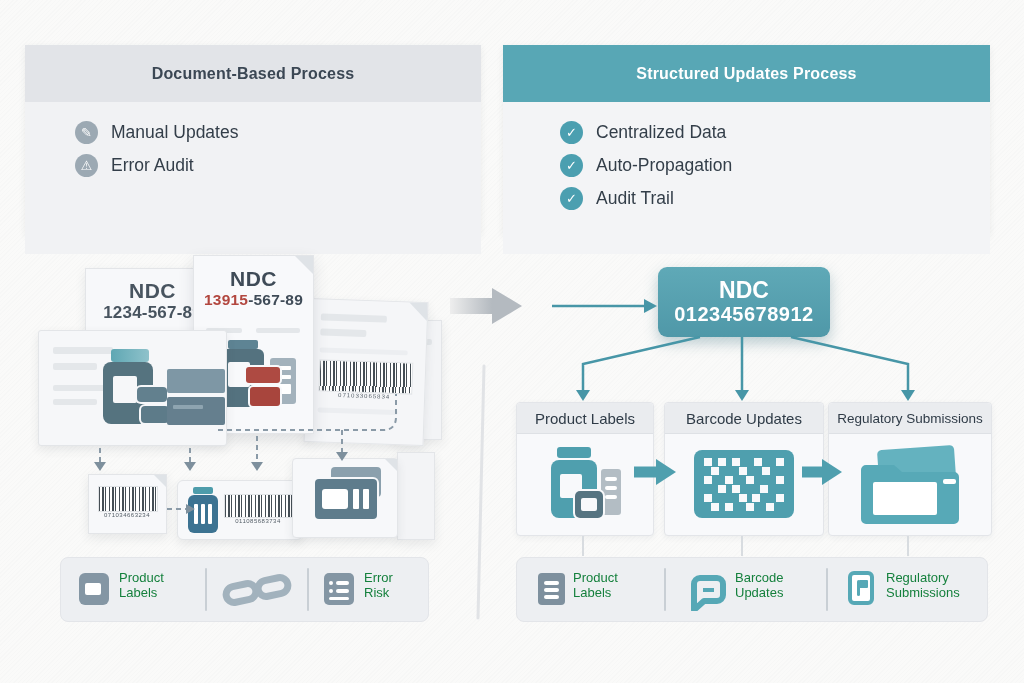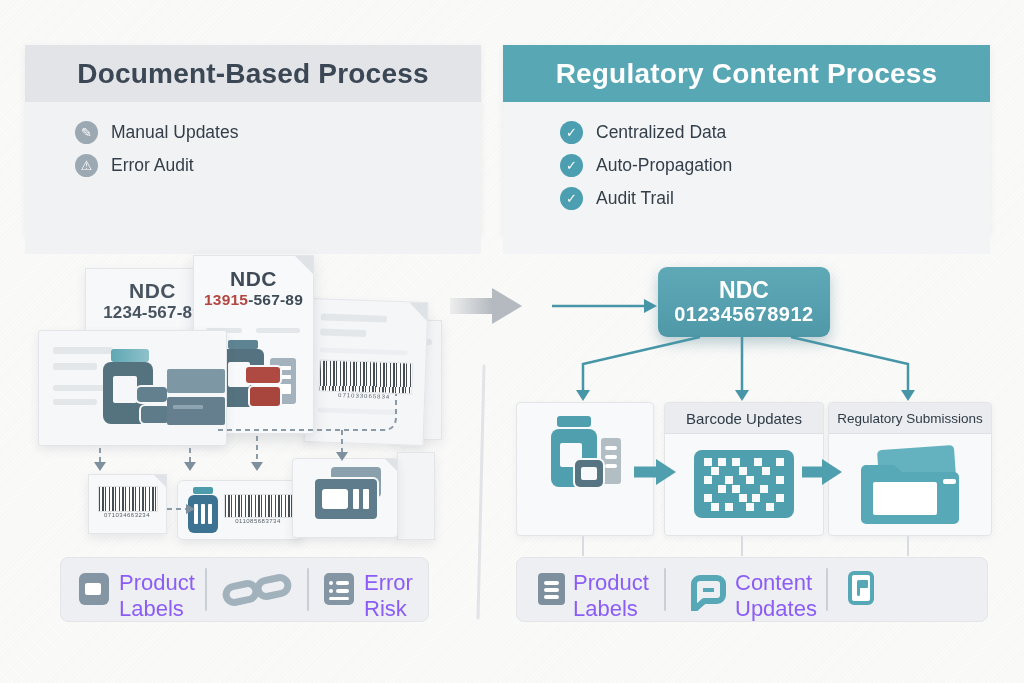--- a/index.html
+++ b/index.html
@@ -6,21 +6,21 @@
   .stage{position:relative;width:1024px;height:683px;margin:0 auto;overflow:hidden;
     background:#fafaf9;
     background-image:repeating-linear-gradient(135deg,rgba(120,130,140,0.025) 0 1px,transparent 1px 3px);}
   .abs{position:absolute;}
 
   
   .panel{position:absolute;top:45px;height:190px;box-shadow:0 2px 7px rgba(40,50,60,.07);}
   .panel-left{left:25px;width:456px;}
   .panel-right{left:503px;width:487px;}
   .panel-header{height:57px;display:flex;align-items:center;justify-content:center;
-    font-size:28px;font-weight:700;letter-spacing:.2px;}
+    font-size:16px;font-weight:700;letter-spacing:.2px;}
   .panel-left .panel-header{background:#e2e4e8;color:#3b4754;}
   .panel-right .panel-header{background:#58a7b5;color:#ffffff;}
   .panel-body{height:133px;padding-top:19px;}
   .panel-left .panel-body{background:#f1f2f4;}
   .panel-right .panel-body{background:#f3f4f6;}
   .p-item{display:flex;align-items:center;gap:13px;height:23px;margin-bottom:10px;}
   .panel-left .p-item{margin-left:50px;}
   .panel-right .p-item{margin-left:57px;}
   .p-icon{width:23px;height:23px;border-radius:50%;flex:0 0 23px;display:flex;align-items:center;
     justify-content:center;color:#fff;font-size:13px;line-height:1;font-family:"DejaVu Sans",sans-serif;}
@@ -54,21 +54,21 @@
 
   
   .fbox{position:absolute;top:402px;height:132px;background:#f8f9fb;border:1px solid #e3e5e9;
     border-radius:4px;box-shadow:0 2px 6px rgba(40,50,60,.06);}
   .fbox-title{height:30px;background:#eaecef;border-bottom:1px solid #dee1e5;border-radius:4px 4px 0 0;
     display:flex;align-items:center;justify-content:center;font-size:15px;color:#2f3b47;}
   .fbox-body{height:100px;display:flex;align-items:center;justify-content:center;}
 
   
   .legend{position:absolute;top:557px;height:63px;background:#edeff2;border:1px solid #e3e5e9;border-radius:8px;}
-  .legend-label{position:absolute;font-size:22px;line-height:1.18;color:#8b5cf6;}
+  .legend-label{position:absolute;font-size:13px;line-height:1.18;color:#15803d;}
   .l-divider{position:absolute;top:10px;width:2px;height:43px;background:#c9cfd5;border-radius:1px;}
   .licon{position:absolute;}
 
   svg{display:block;}
   .overlay{position:absolute;left:0;top:0;pointer-events:none;}
 </style>
 </head>
 <body>
 
 <div class="stage">
@@ -81,21 +81,21 @@
         <span class="p-label">Manual Updates</span>
       </div>
       <div class="p-item">
         <span class="p-icon gray-ic">⚠</span>
         <span class="p-label">Error Audit</span>
       </div>
     </div>
   </div>
 
   <div class="panel panel-right">
-    <div class="panel-header">Regulatory Content Process</div>
+    <div class="panel-header">Structured Updates Process</div>
     <div class="panel-body">
       <div class="p-item">
         <span class="p-icon teal-ic">✓</span>
         <span class="p-label">Centralized Data</span>
       </div>
       <div class="p-item">
         <span class="p-icon teal-ic">✓</span>
         <span class="p-label">Auto-Propagation</span>
       </div>
       <div class="p-item">
@@ -192,20 +192,21 @@
       <div class="shape" style="left:58px;top:22px;width:6px;height:20px;background:#fff;border-radius:1px;"></div>
     </div>
   </div>
 
   <div class="ndc-box">
     <div class="t">NDC</div>
     <div class="n">012345678912</div>
   </div>
 
   <div class="fbox" style="left:516px;width:136px;">
+    <div class="fbox-title">Product Labels</div>
     <div class="fbox-body">
       <div class="ill" style="position:relative;width:76px;height:74px;">
         <div class="shape" style="left:10px;top:0;width:34px;height:11px;background:#4f9fae;border-radius:3px;"></div>
         <div class="shape" style="left:4px;top:13px;width:46px;height:58px;background:#4f9fae;border-radius:8px;"></div>
         <div class="shape" style="left:13px;top:27px;width:22px;height:24px;background:#f8f9fb;border-radius:2px;"></div>
         <div class="shape" style="left:54px;top:22px;width:20px;height:46px;background:#b3bdc4;border-radius:3px;"></div>
         <div class="shape" style="left:58px;top:30px;width:12px;height:4px;background:#fff;"></div>
         <div class="shape" style="left:58px;top:39px;width:12px;height:4px;background:#fff;"></div>
         <div class="shape" style="left:58px;top:48px;width:12px;height:4px;background:#fff;"></div>
         <div class="shape" style="left:28px;top:44px;width:28px;height:27px;background:#567481;border-radius:5px;box-shadow:0 0 0 2px #f8f9fb;"></div>
@@ -302,27 +303,31 @@
       <div>Labels</div>
     </div>
     <div class="l-divider" style="left:147px;"></div>
     <div class="licon" style="left:167px;top:11px;">
       <svg width="44" height="42" viewBox="0 0 44 42">
         <path d="M10 30 v-15 a6 6 0 0 1 6 -6 h17 a6 6 0 0 1 6 6 v11 a6 6 0 0 1 -6 6 h-13 l-10 9 z" fill="none" stroke="#56a8b6" stroke-width="6" stroke-linejoin="round"></path>
         <line x1="19" y1="21" x2="30" y2="21" stroke="#56a8b6" stroke-width="4"></line>
       </svg>
     </div>
     <div class="legend-label" style="left:218px;top:12px;">
-      <div>Content</div>
+      <div>Barcode</div>
       <div>Updates</div>
     </div>
     <div class="l-divider" style="left:309px;"></div>
     <div class="licon" style="left:331px;top:13px;width:26px;height:34px;background:#fff;border:4px solid #56a8b6;border-radius:6px;box-sizing:border-box;">
       <div class="shape" style="left:5px;top:5px;width:2.5px;height:16px;background:#56a8b6;"></div>
       <div class="shape" style="left:7px;top:5px;width:9px;height:8px;background:#56a8b6;border-radius:1px;"></div>
+    </div>
+    <div class="legend-label" style="left:369px;top:12px;">
+      <div>Regulatory</div>
+      <div>Submissions</div>
     </div>
   </div>
 
   <svg class="overlay" width="1024" height="683" viewBox="0 0 1024 683">
     <defs>
       <linearGradient id="grayGrad" x1="0" y1="0" x2="1" y2="0">
         <stop offset="0" stop-color="#eeeeee"></stop>
           <stop offset="1" stop-color="#b4bac0"></stop>
       </linearGradient>
     </defs>

